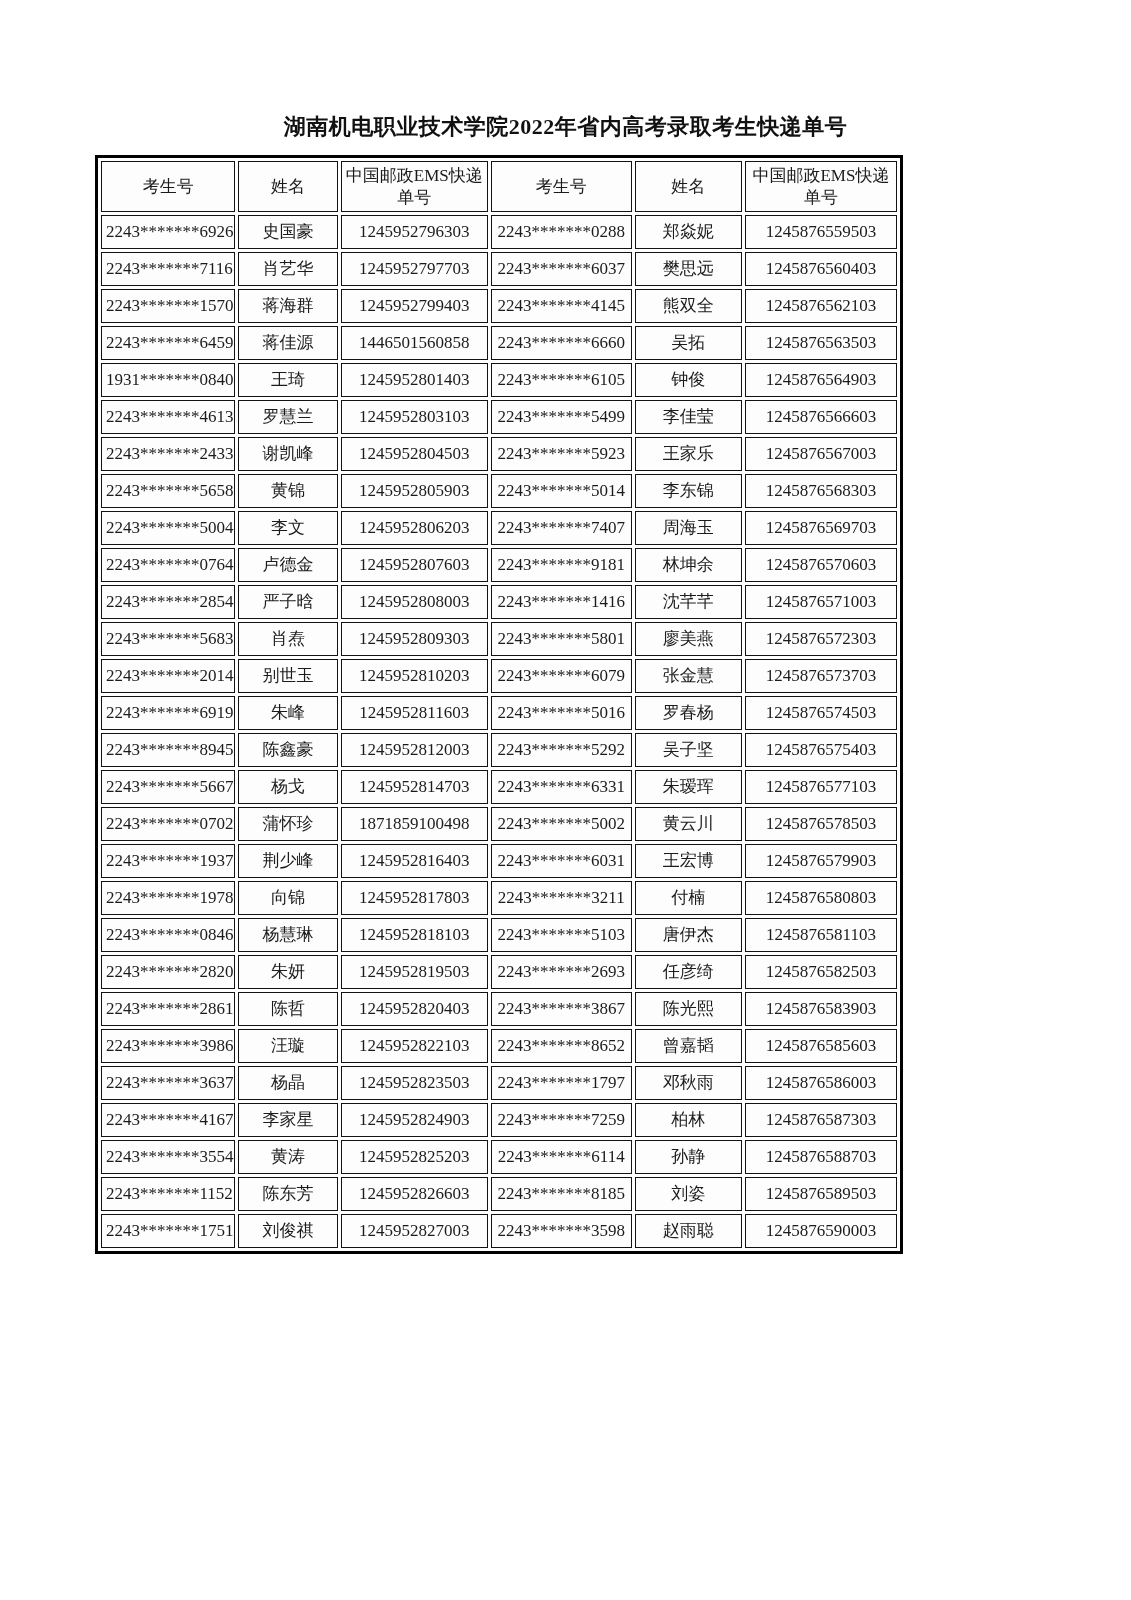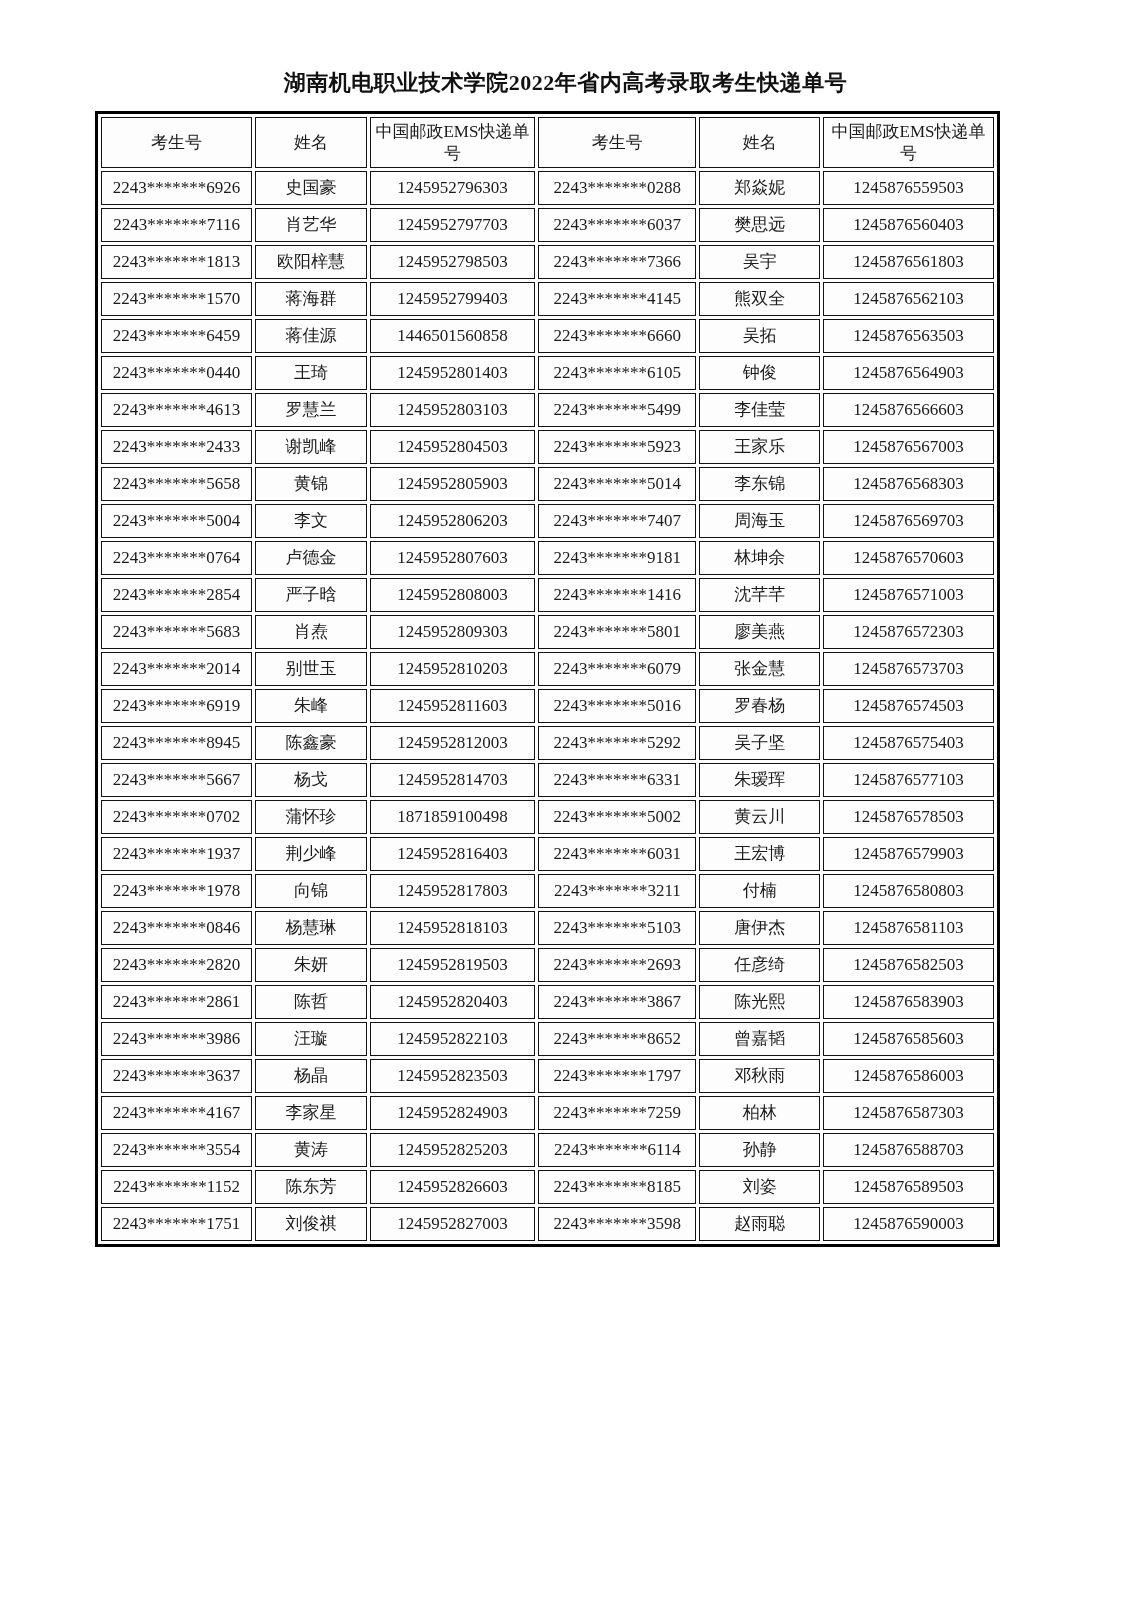--- a/index.html
+++ b/index.html
@@ -8,31 +8,31 @@
     background: #ffffff;
   }
   body {
     width: 1131px;
     height: 1600px;
     font-family: "Liberation Serif", "DejaVu Serif", serif;
     color: #1b1b1b;
     overflow: hidden;
   }
   .page-title {
-    padding-top: 68px;
+    padding-top: 112px;
     margin: 0 0 13px 0;
     text-align: center;
     font-size: 22px;
     font-weight: bold;
     letter-spacing: 0.5px;
     color: #111;
   }
   table.roster {
     margin-left: 95px;
-    width: 905px;
+    width: 808px;
     table-layout: fixed;
     border-collapse: separate;
     border-spacing: 3px;
     border: 3px solid #000;
     background: #ffffff;
   }
   col.c1 { width: 16.8%; }
   col.c2 { width: 12.4%; }
   col.c3 { width: 18.4%; }
   col.c4 { width: 17.6%; }
@@ -95,49 +95,41 @@
 
   <tr>
     <td>2243*******7116</td>
     <td>肖艺华</td>
     <td>1245952797703</td>
     <td>2243*******6037</td>
     <td>樊思远</td>
     <td>1245876560403</td>
   </tr>
 
-  <tr>
-    <td>2243*******1813</td>
-    <td>欧阳梓慧</td>
-    <td>1245952798503</td>
-    <td>2243*******7366</td>
-    <td>吴宇</td>
-    <td>1245876561803</td>
-  </tr>
 
   <tr>
     <td>2243*******1570</td>
     <td>蒋海群</td>
     <td>1245952799403</td>
     <td>2243*******4145</td>
     <td>熊双全</td>
     <td>1245876562103</td>
   </tr>
 
   <tr>
     <td>2243*******6459</td>
     <td>蒋佳源</td>
     <td>1446501560858</td>
     <td>2243*******6660</td>
     <td>吴拓</td>
     <td>1245876563503</td>
   </tr>
 
   <tr>
-    <td>2243*******0440</td>
+    <td>1931*******0840</td>
     <td>王琦</td>
     <td>1245952801403</td>
     <td>2243*******6105</td>
     <td>钟俊</td>
     <td>1245876564903</td>
   </tr>
 
 
   <tr>
     <td>2243*******4613</td>

